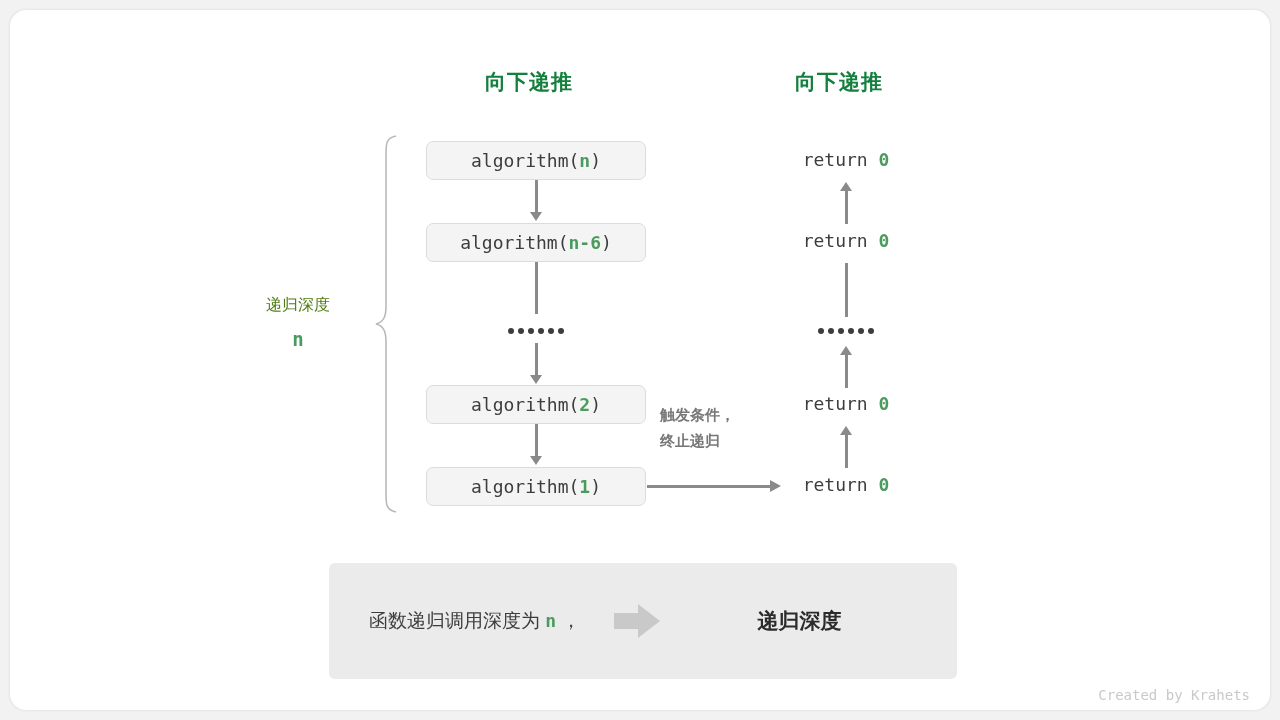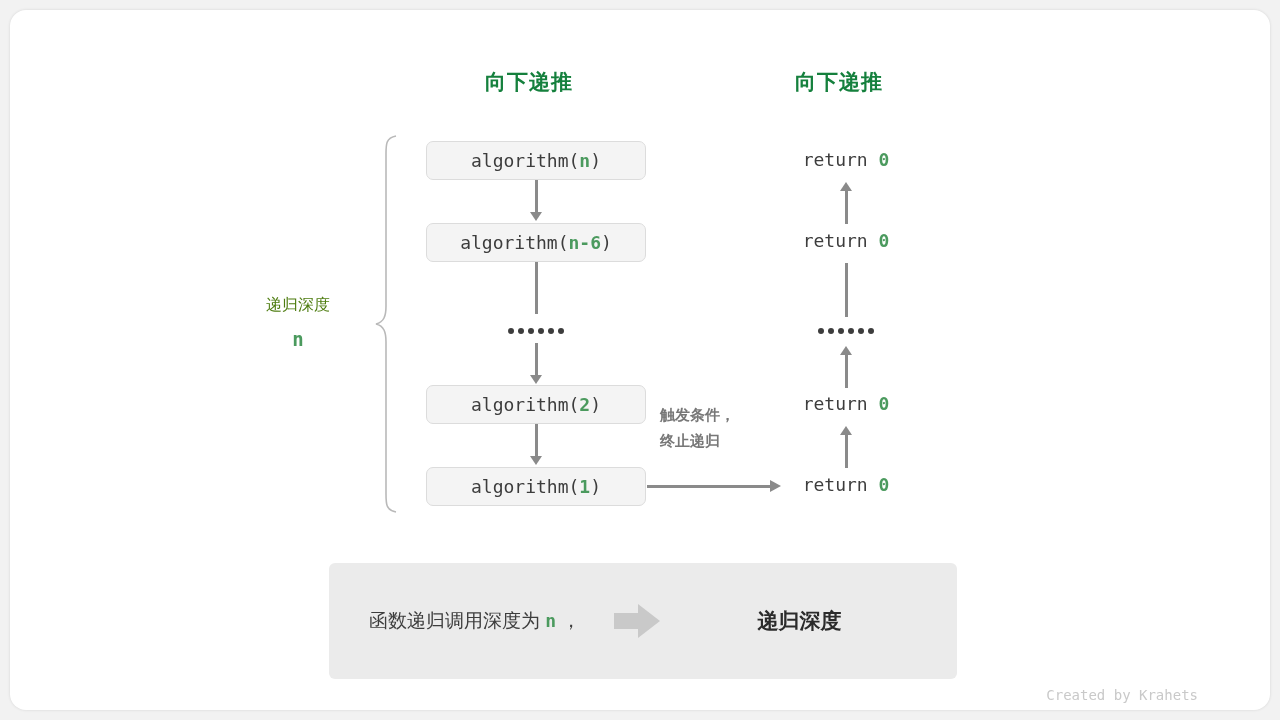--- a/index.html
+++ b/index.html
@@ -397,16 +397,16 @@
       <div class="big-arrow" style="margin-left:34px;">
         <div class="shaft"></div>
         <div class="head"></div>
       </div>
 
       <div class="summary-right" style="margin-left:44px; width:190px;">
         <span class="sr-title">递归深度</span>
       </div>
     </div>
 
-    <div class="credit" style="left:1188px; top:677px;">Created by Krahets</div>
+    <div class="credit" style="left:1240px; top:677px;">Created by Krahets</div>
 
   </div>
 </div>
 
 </body></html>

